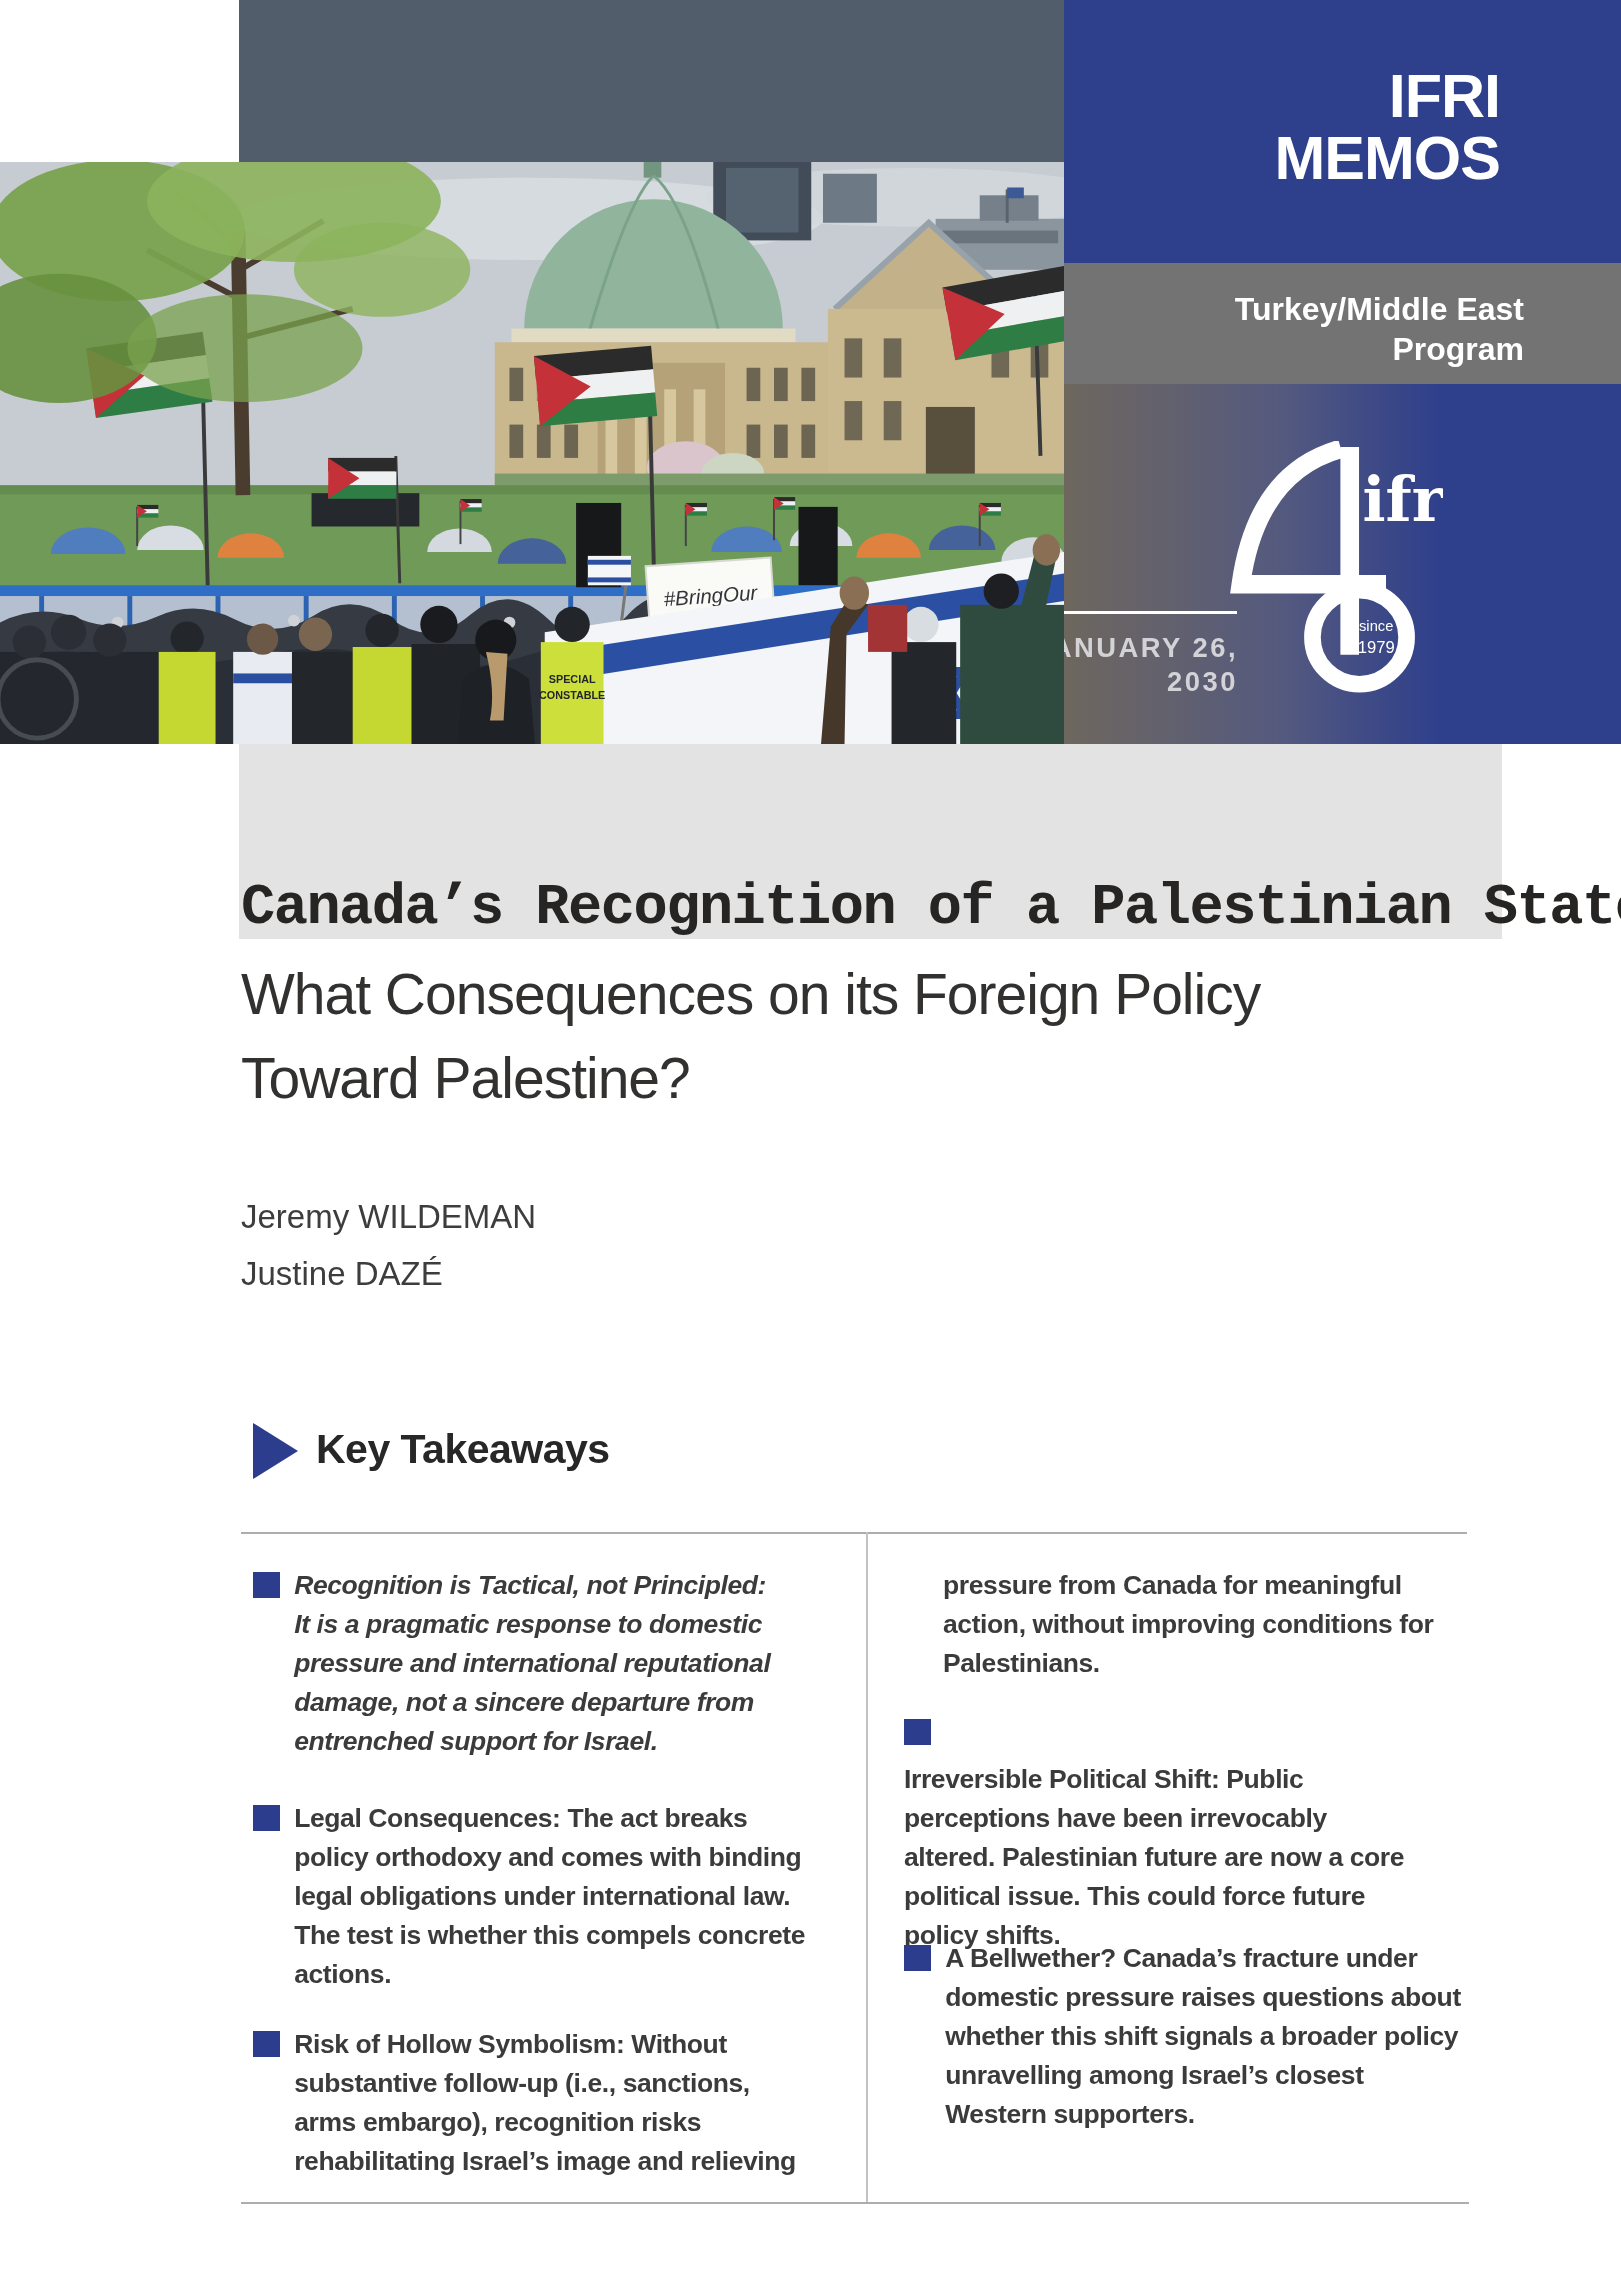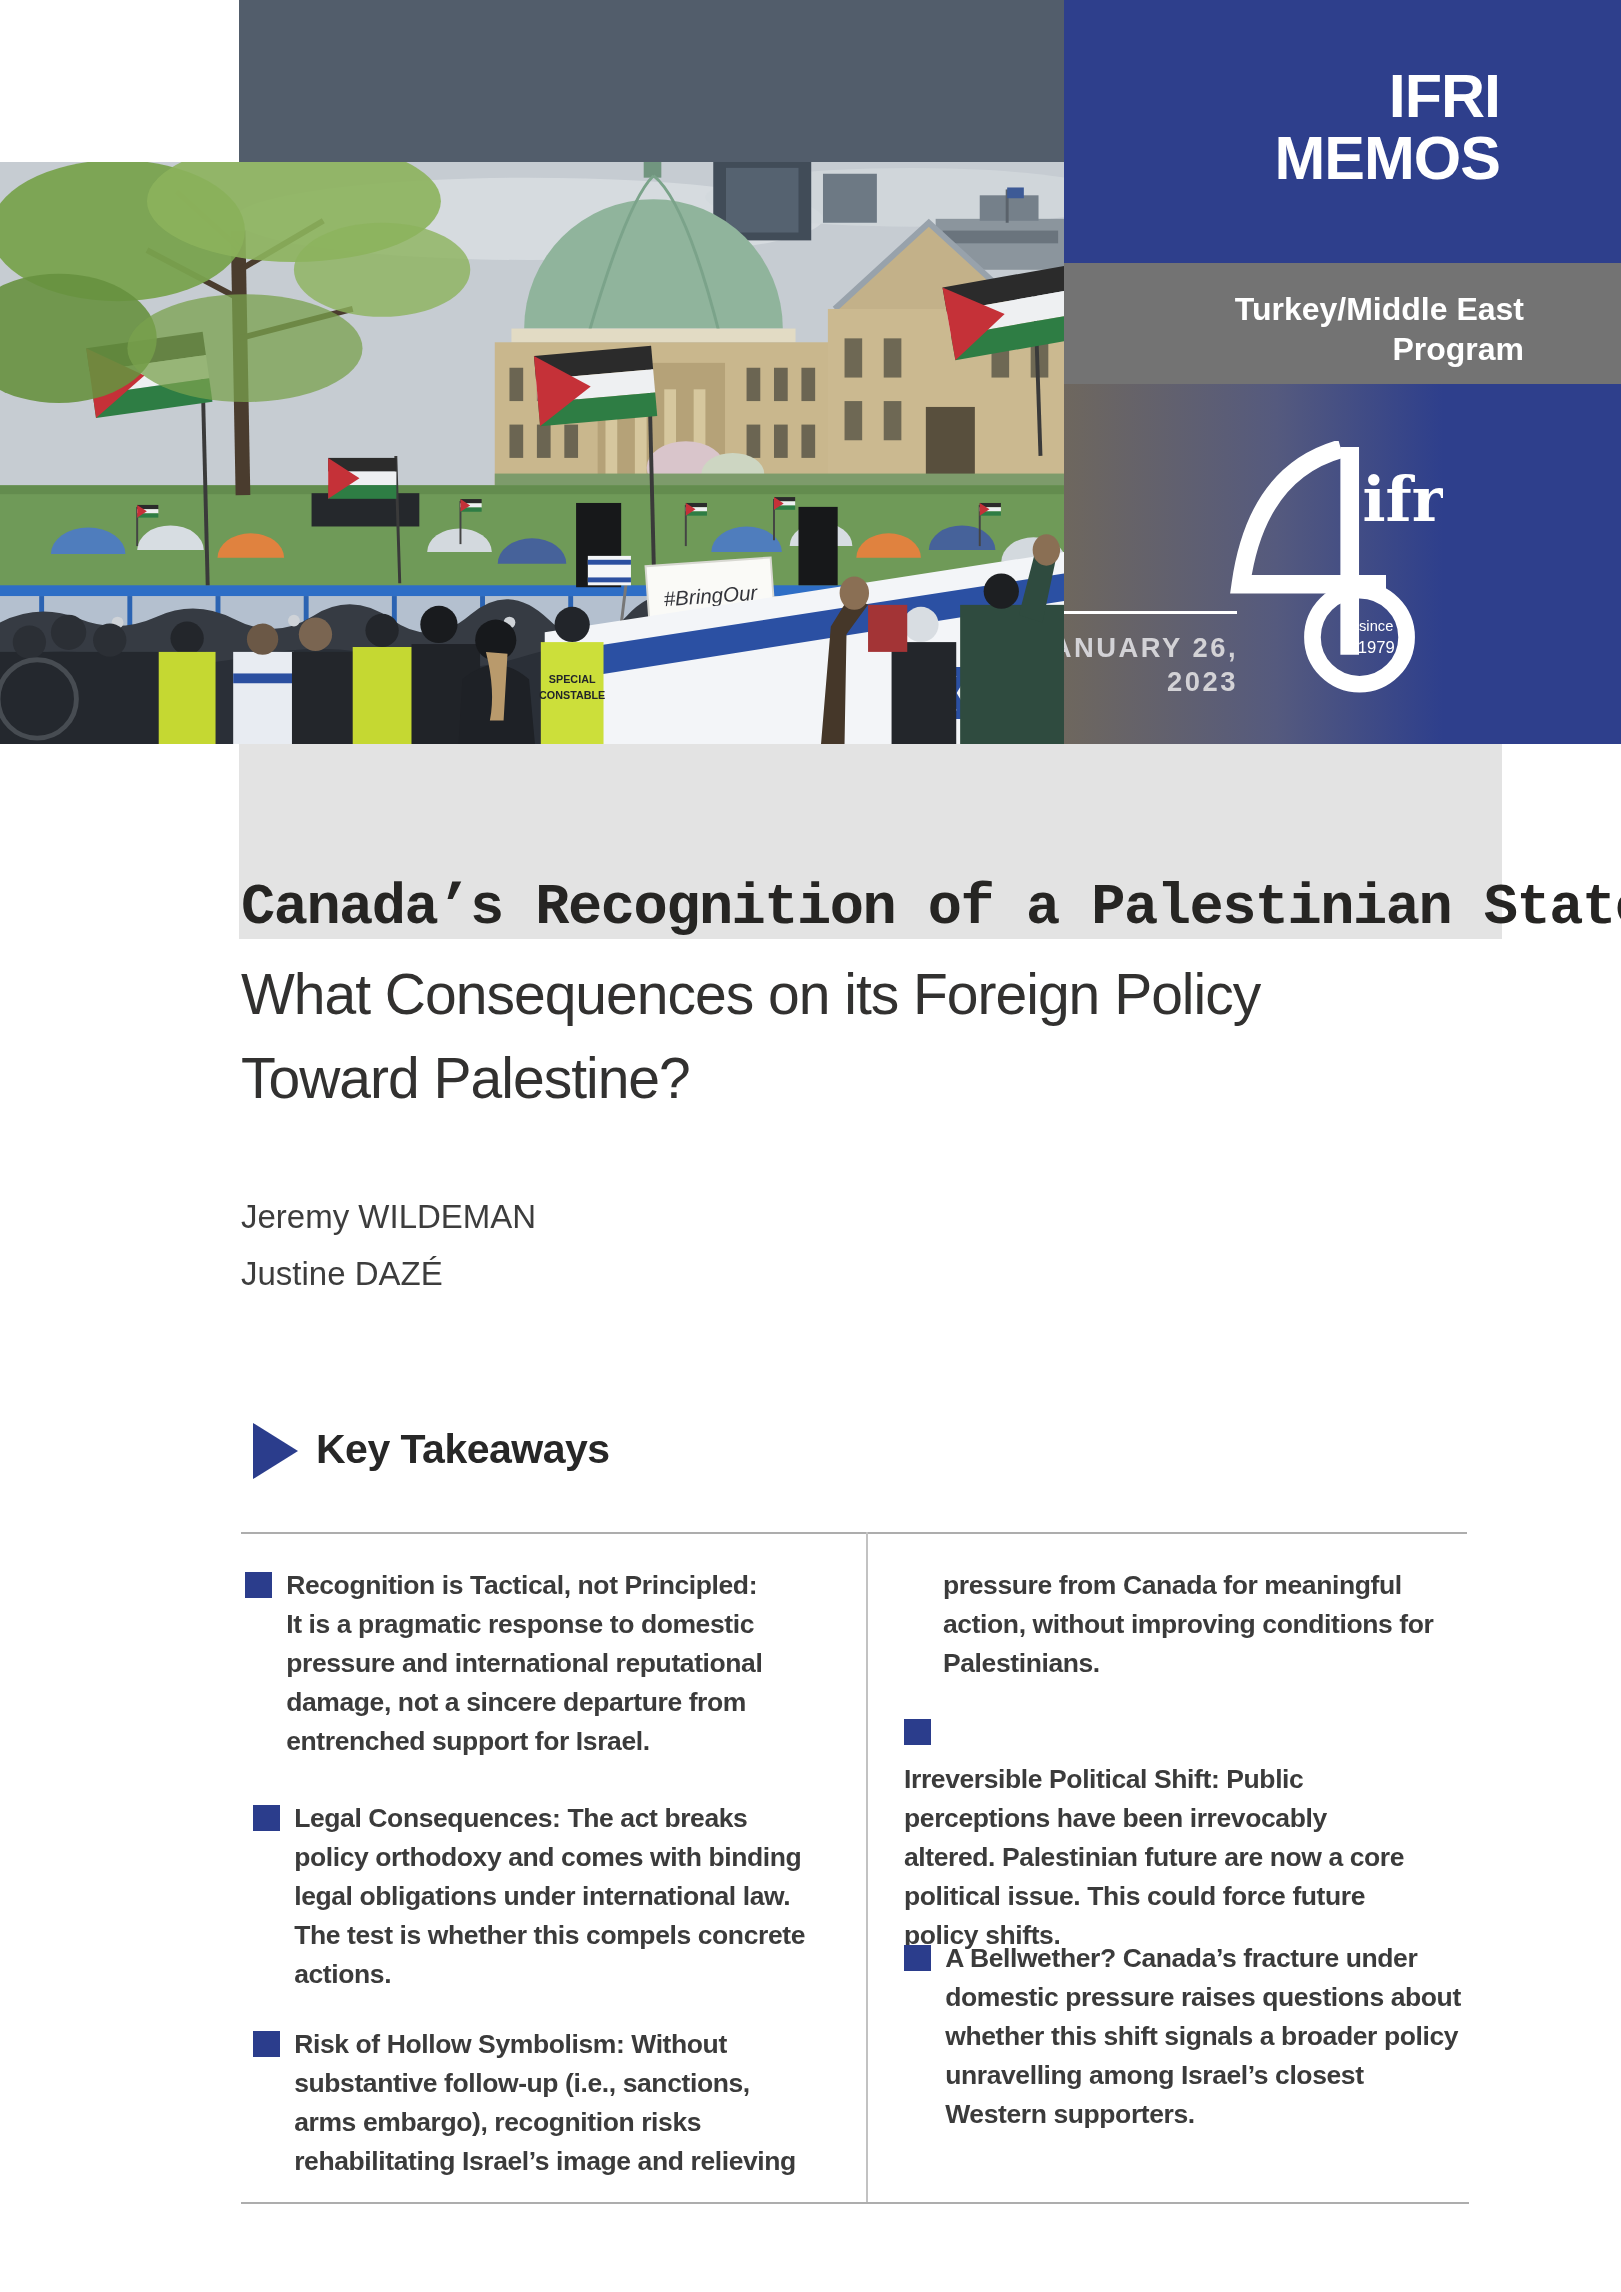--- a/index.html
+++ b/index.html
@@ -40,21 +40,21 @@
   .kt-tri{left:253px;top:1423px;width:0;height:0;
     border-left:45px solid #2b3d8c;border-top:28px solid transparent;border-bottom:28px solid transparent;}
   .kt-head{left:316px;top:1426px;font-size:41px;font-weight:bold;color:#272727;letter-spacing:-0.5px;}
   .rule-top{left:241px;top:1532px;width:1226px;height:2px;background:#adadad;}
   .rule-bottom{left:241px;top:2202px;width:1228px;height:2px;background:#adadad;}
   .divider-v{left:866px;top:1532px;width:2px;height:672px;background:#c2c2c2;}
 
   .kt-item{position:absolute;display:flex;gap:14.7px;}
   .kt-sq{width:26.5px;height:26.5px;background:#2b3d8c;flex:0 0 auto;margin-top:5.9px;}
   .kt-lines{font-weight:bold;font-size:26.5px;line-height:39px;color:#3b3b3b;letter-spacing:-0.4px;}
-  .kt-l1{left:245px;top:1566px;}
+  .kt-l1{left:253px;top:1566px;font-style:italic;}
   .kt-l2{left:253px;top:1799px;}
   .kt-l3{left:253px;top:2025px;}
   .kt-r1{left:943px;top:1566px;}
   .kt-r2{left:904px;top:1713px;flex-direction:column;}
   .kt-r3{left:904px;top:1939px;}
 </style>
 </head>
 <body>
 
 <div class="page">
@@ -72,21 +72,21 @@
     <div class="program-text">
       <div class="line">Turkey/Middle East</div>
       <div class="line">Program</div>
     </div>
   </div>
 
   <div class="abs sidebar-gradient">
     <div class="date-rule"></div>
     <div class="date-block">
       <div class="line">JANUARY 26,</div>
-      <div class="line">2023</div>
+      <div class="line">2030</div>
     </div>
     <svg class="logo-box" viewBox="0 0 220 260">
       <path d="M116 8 Q 30 32 14 146 L 162 146" fill="none" stroke="#ffffff" stroke-width="19"></path>
       <circle cx="135" cy="200" r="48" fill="none" stroke="#ffffff" stroke-width="17"></circle>
       <path d="M125 6 L125 218" fill="none" stroke="#ffffff" stroke-width="19"></path>
       <text x="138" y="82" font-family="DejaVu Serif, serif" font-weight="bold" font-size="62" fill="#ffffff">ifri</text>
       <text x="152" y="194" text-anchor="middle" font-size="15" fill="#ffffff">since</text>
       <text x="152" y="216" text-anchor="middle" font-size="17" fill="#ffffff">1979</text>
     </svg>
   </div>

